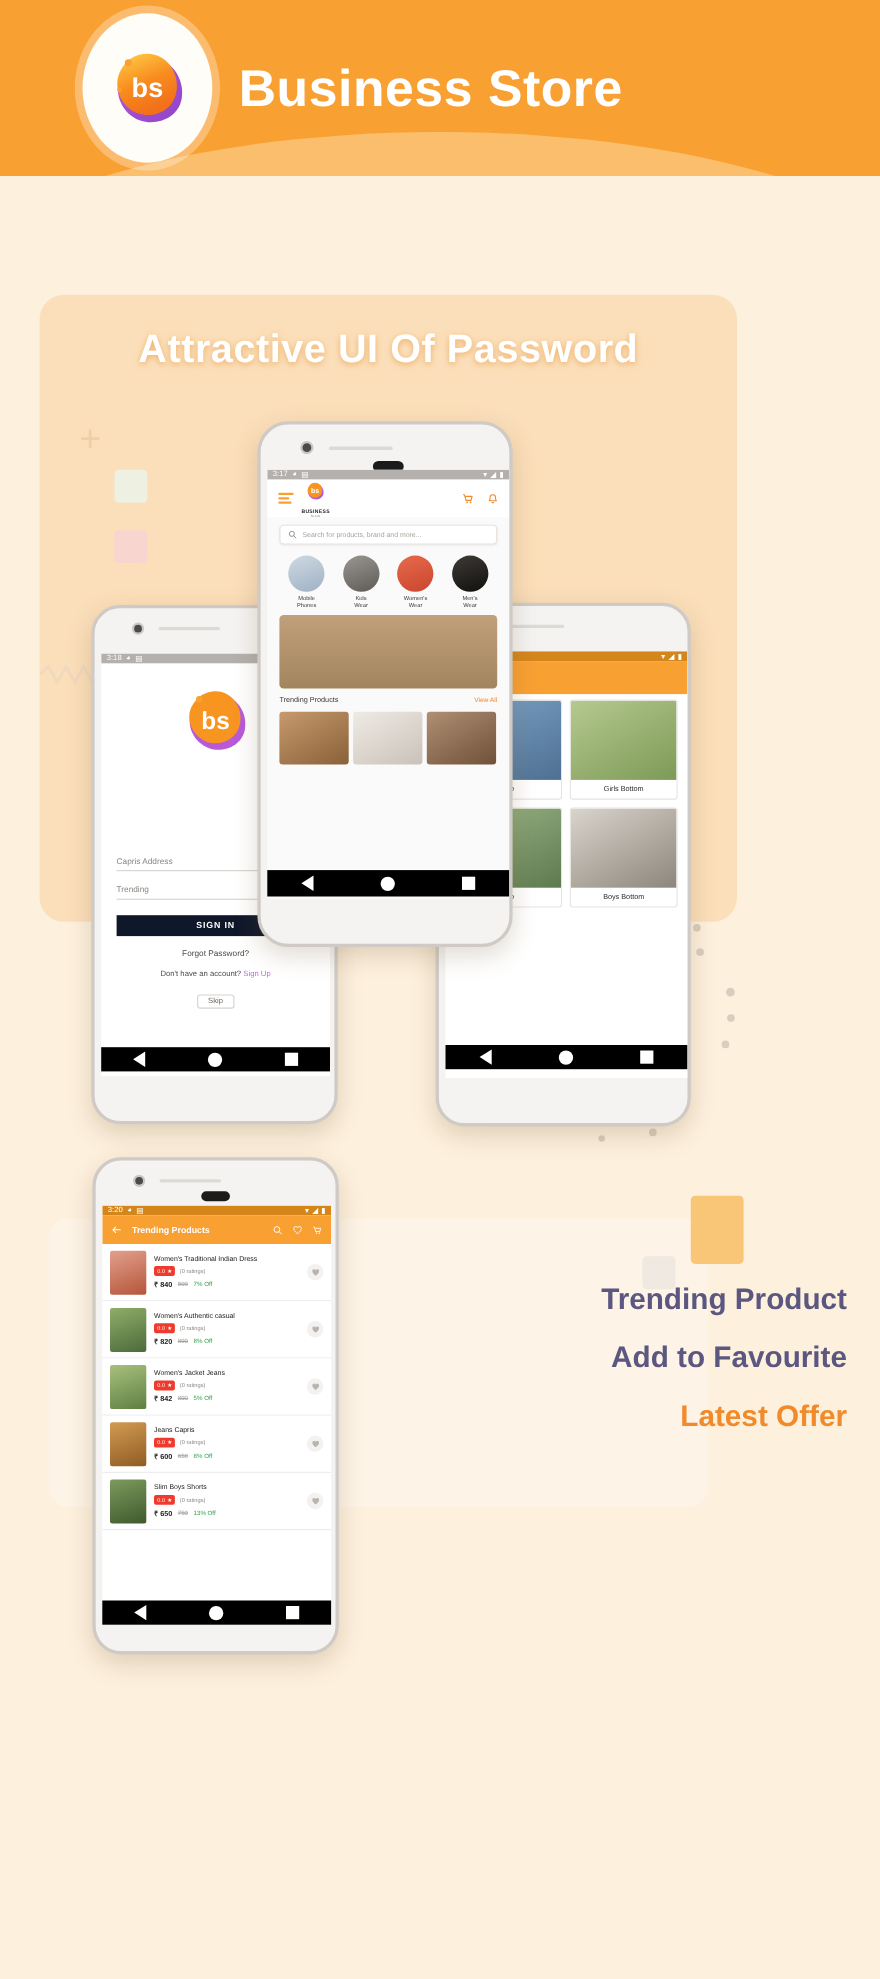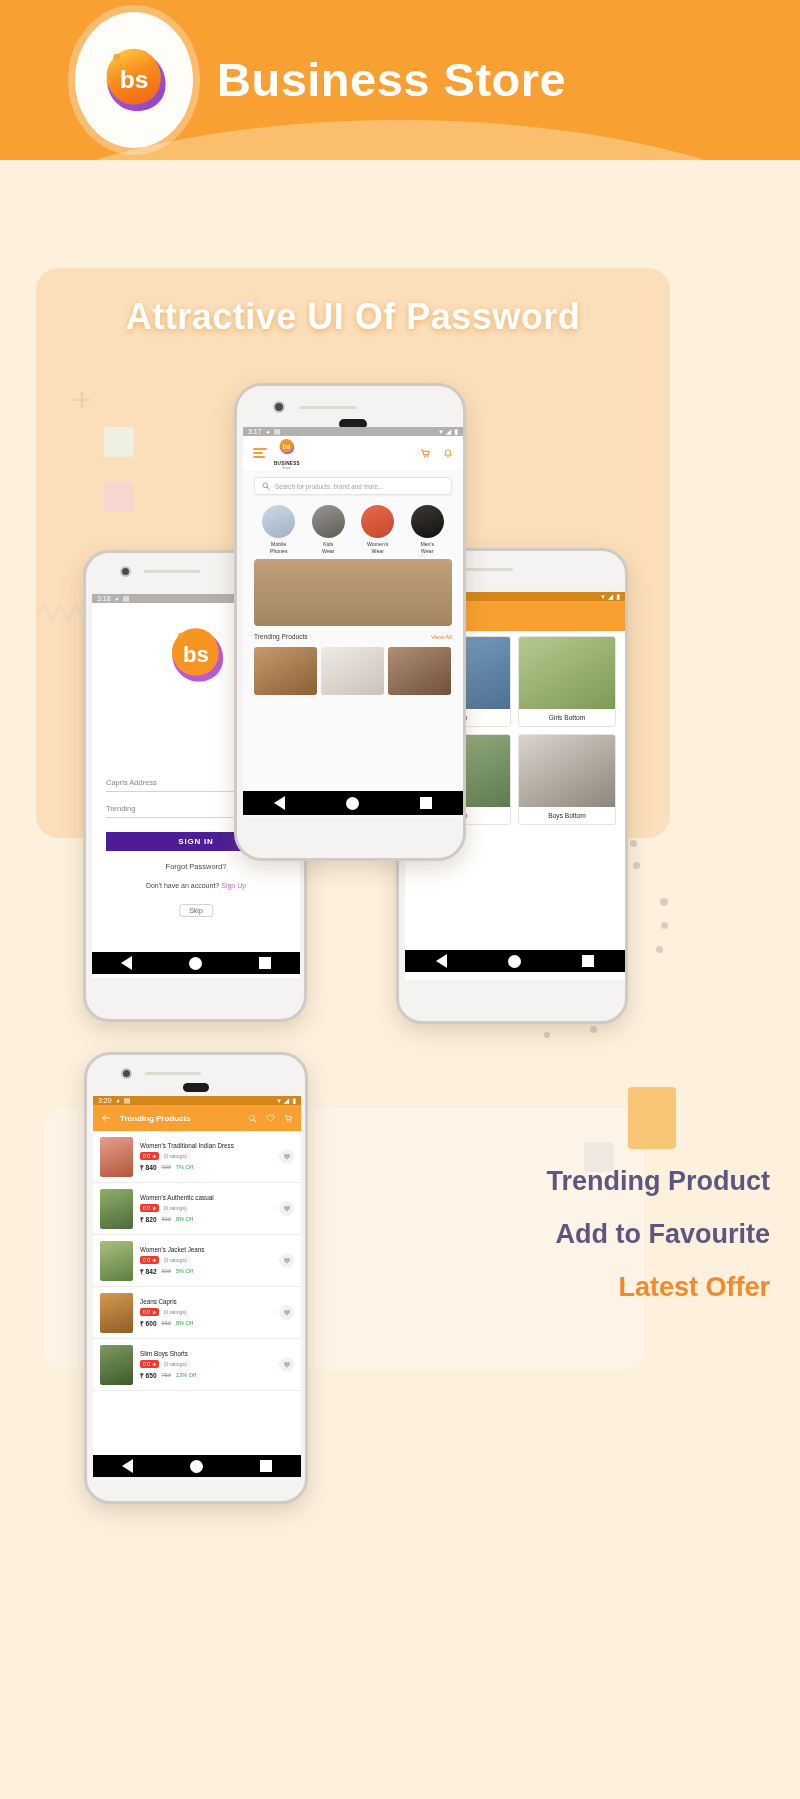--- a/index.html
+++ b/index.html
@@ -109,21 +109,21 @@
   }
   #phone-login .screen { left:6px; top:41px; width:208px; height:384px; }
 
   .login-logo { position:absolute; left:50%; top:24px; transform:translateX(-50%); width:74px;height:74px;}
   .field {
     position:absolute; left:14px; width:180px; border-bottom:1px solid #d6d2ce;
     font-size:7.5px; color:#8b8680; padding-bottom:4px;
   }
   .btn-signin {
     position:absolute; left:14px; width:180px; height:19px;
-    background:#4c1d95; color:#fff; font-size:8px; font-weight:bold;
+    background:#0f172a; color:#fff; font-size:8px; font-weight:bold;
     display:flex; align-items:center; justify-content:center; letter-spacing:.8px;
   }
   .t-center { position:absolute; width:100%; text-align:center; }
   .forgot { font-size:7.5px; color:#4a4a4a;text-align:center; }
   .noacct { font-size:7px; color:#4a4a4a; }
   .signup-link { color:#c169d8; }
   .skip-btn {
     position:absolute; left:50%; transform:translateX(-50%);
     border:1px solid #d6d2ce; border-radius:3px; padding:2px 9px;
     font-size:7px; color:#6d6862; background:#fff;

